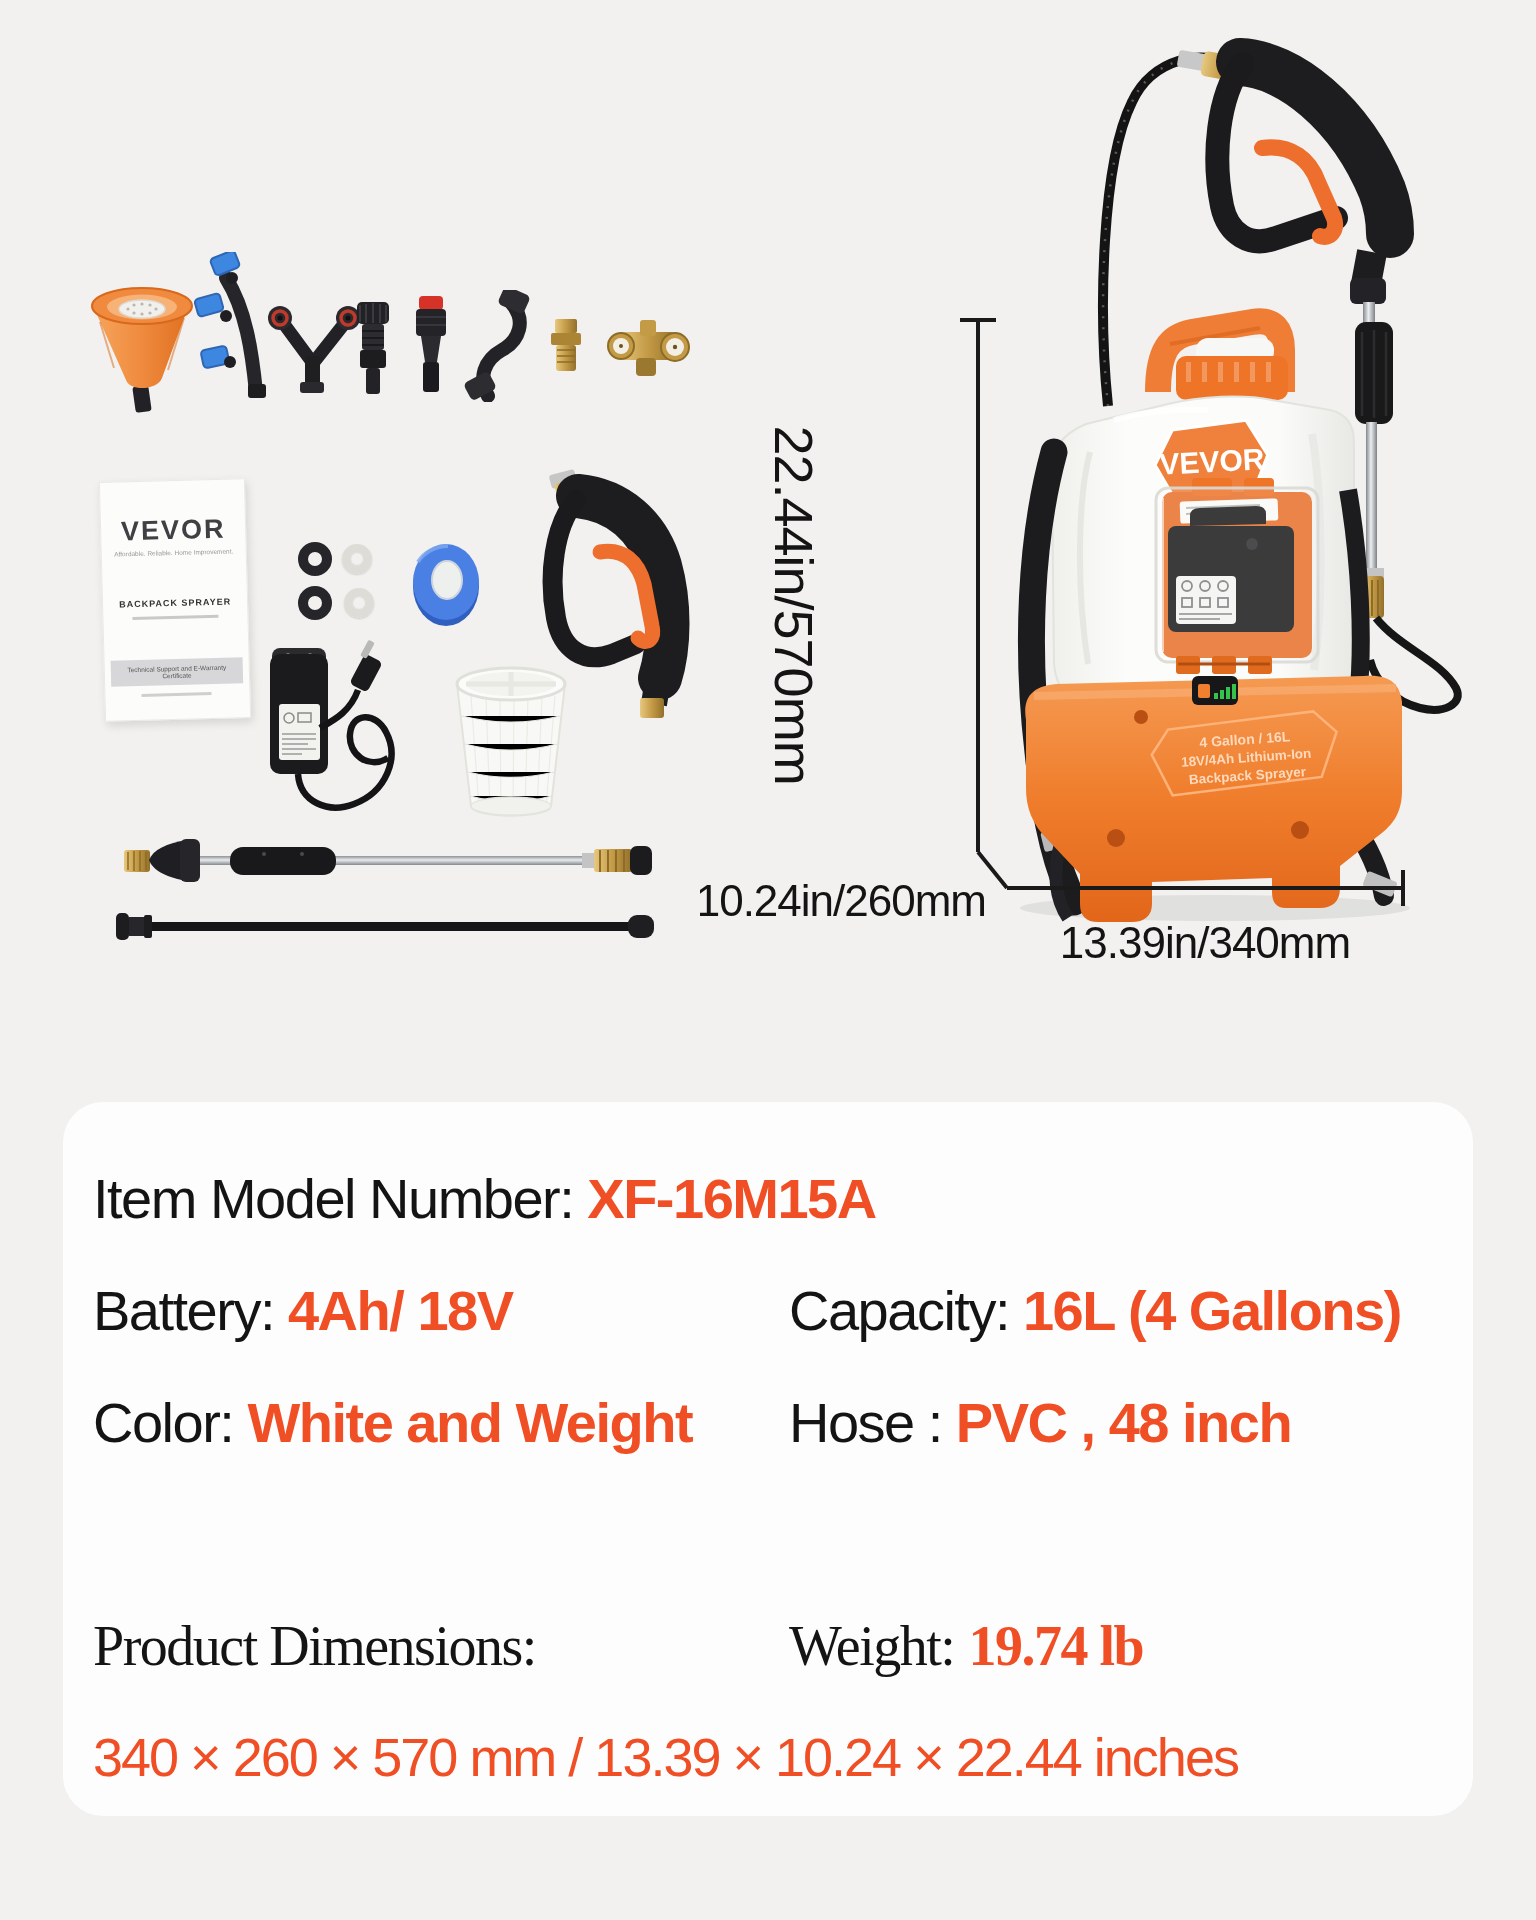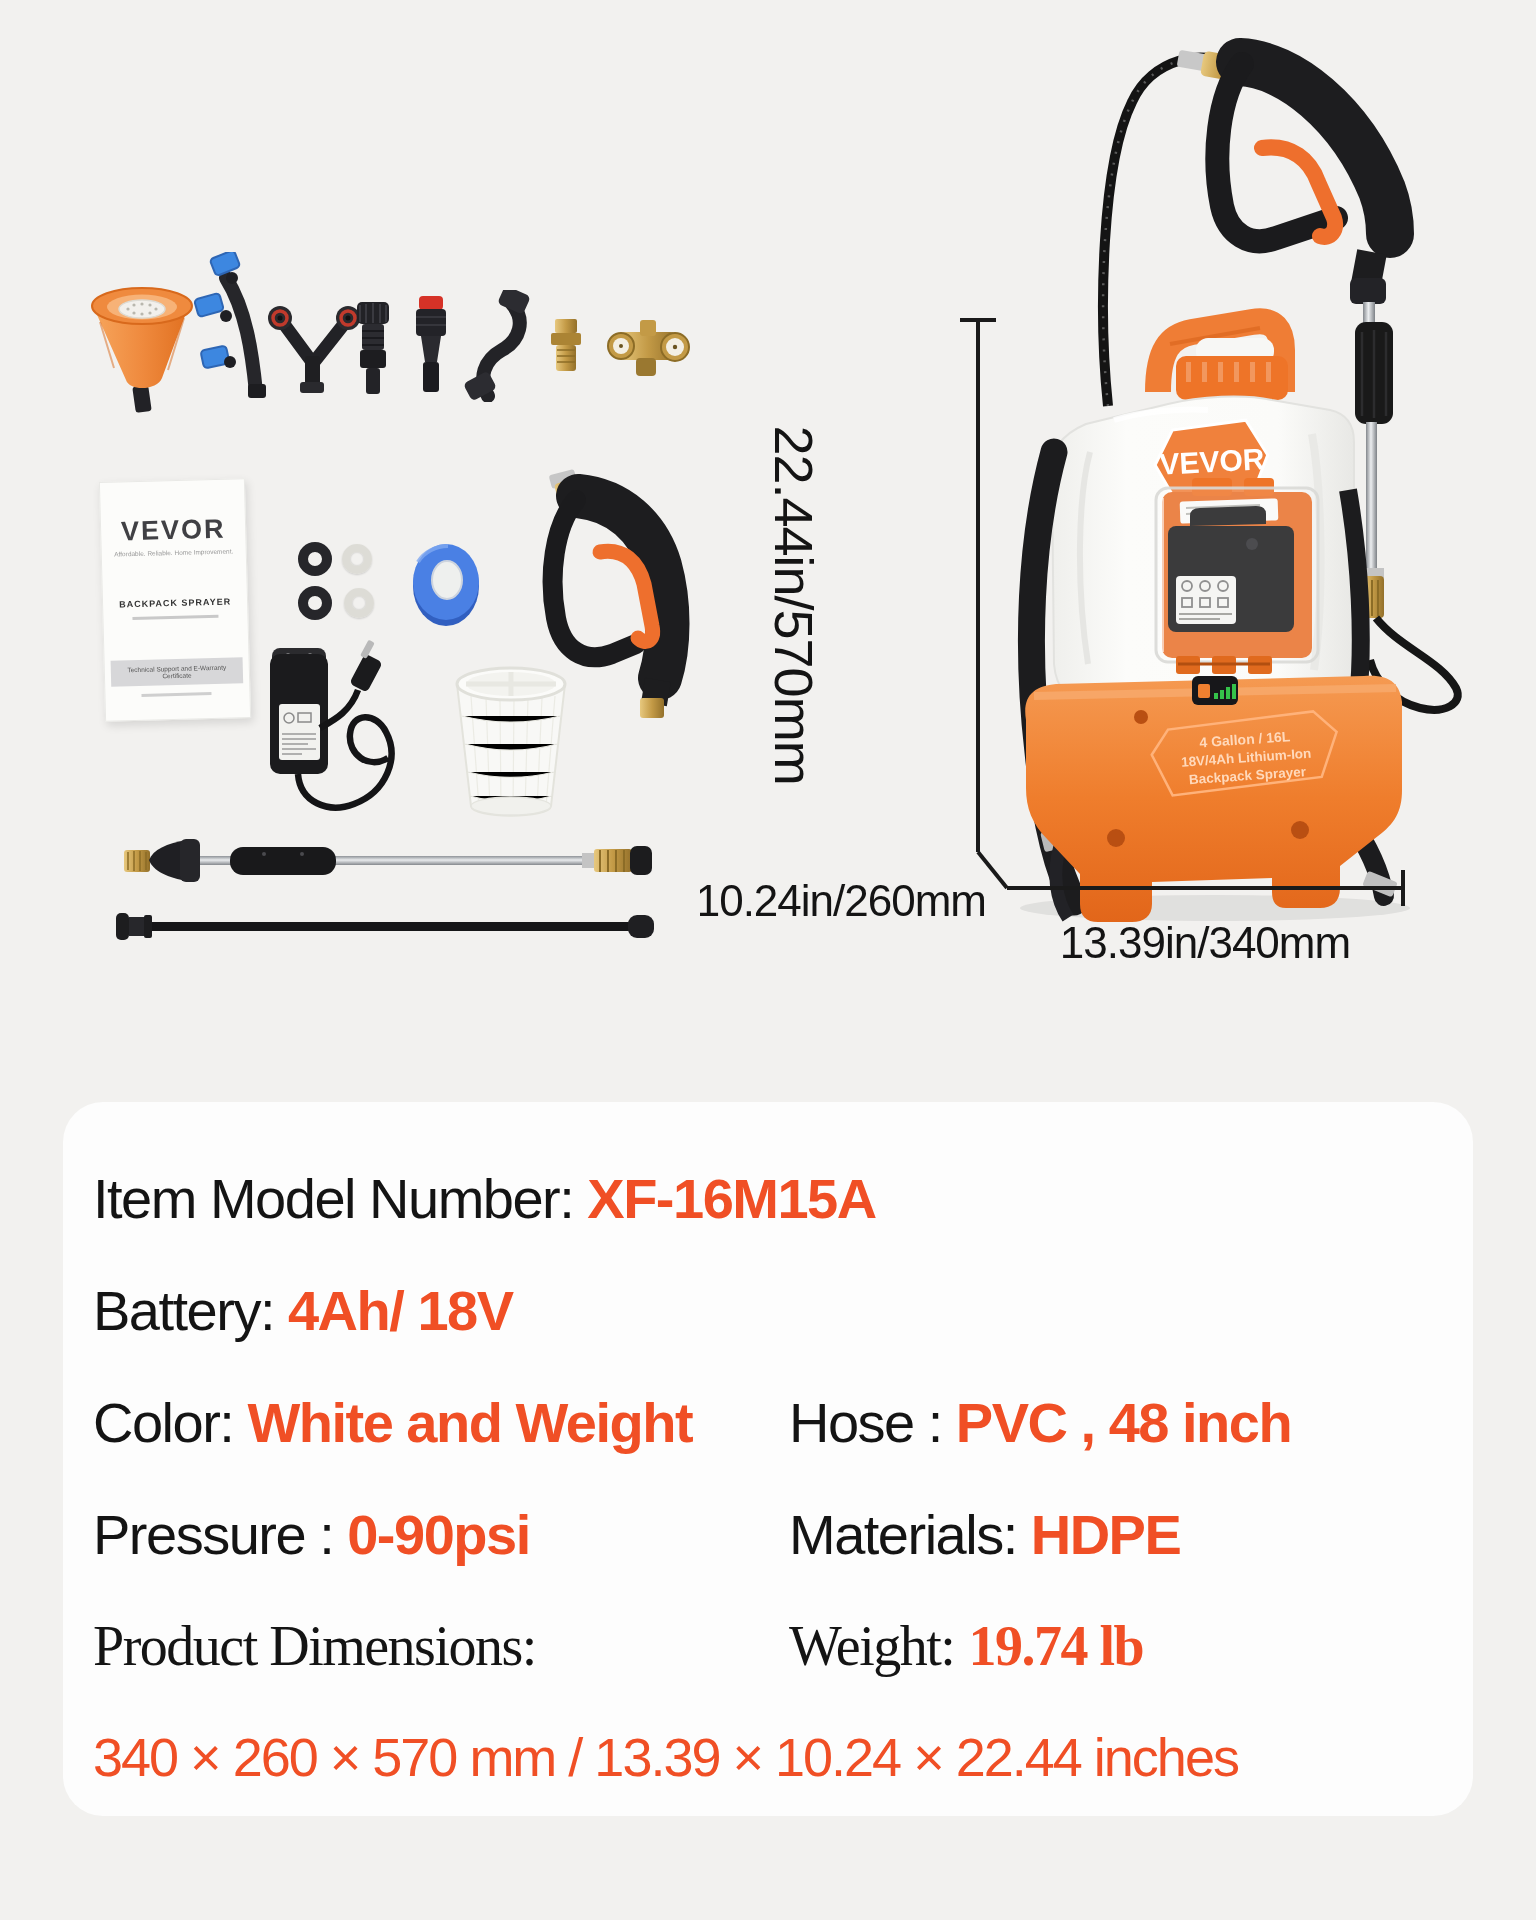--- a/index.html
+++ b/index.html
@@ -426,31 +426,28 @@
       <text x="505" y="938" text-anchor="middle" font-size="44" fill="#141414" letter-spacing="-1">13.39in/340mm</text>
     </svg>
   </div>
 
   <div class="spec-panel">
     <div class="spec-row r1">
       <span class="lbl">Item Model Number:</span><span class="val">XF-16M15A</span>
     </div>
     <div class="spec-row r2">
       <span class="lbl">Battery:</span><span class="val">4Ah/ 18V</span>
+      <span class="cell2">
+        <span class="lbl">Capacity:</span><span class="val">16L (4 Gallons)</span>
+      </span>
     </div>
     <div class="spec-row r3">
       <span class="lbl">Color:</span><span class="val">White and Weight</span>
       <span class="cell2">
         <span class="lbl">Hose :</span><span class="val">PVC , 48 inch</span>
-      </span>
-    </div>
-    <div class="spec-row r4">
-      <span class="lbl">Pressure :</span><span class="val">0-90psi</span>
-      <span class="cell2">
-        <span class="lbl">Materials:</span><span class="val">HDPE</span>
       </span>
     </div>
     <div class="spec-row r5">
       <span class="lbl">Product Dimensions:</span>
       <span class="cell2">
         <span class="lbl">Weight:</span><span class="val">19.74 lb</span>
       </span>
     </div>
     <div class="spec-row r6 dims-line">340 × 260 × 570 mm / 13.39 × 10.24 × 22.44 inches</div>
   </div>

